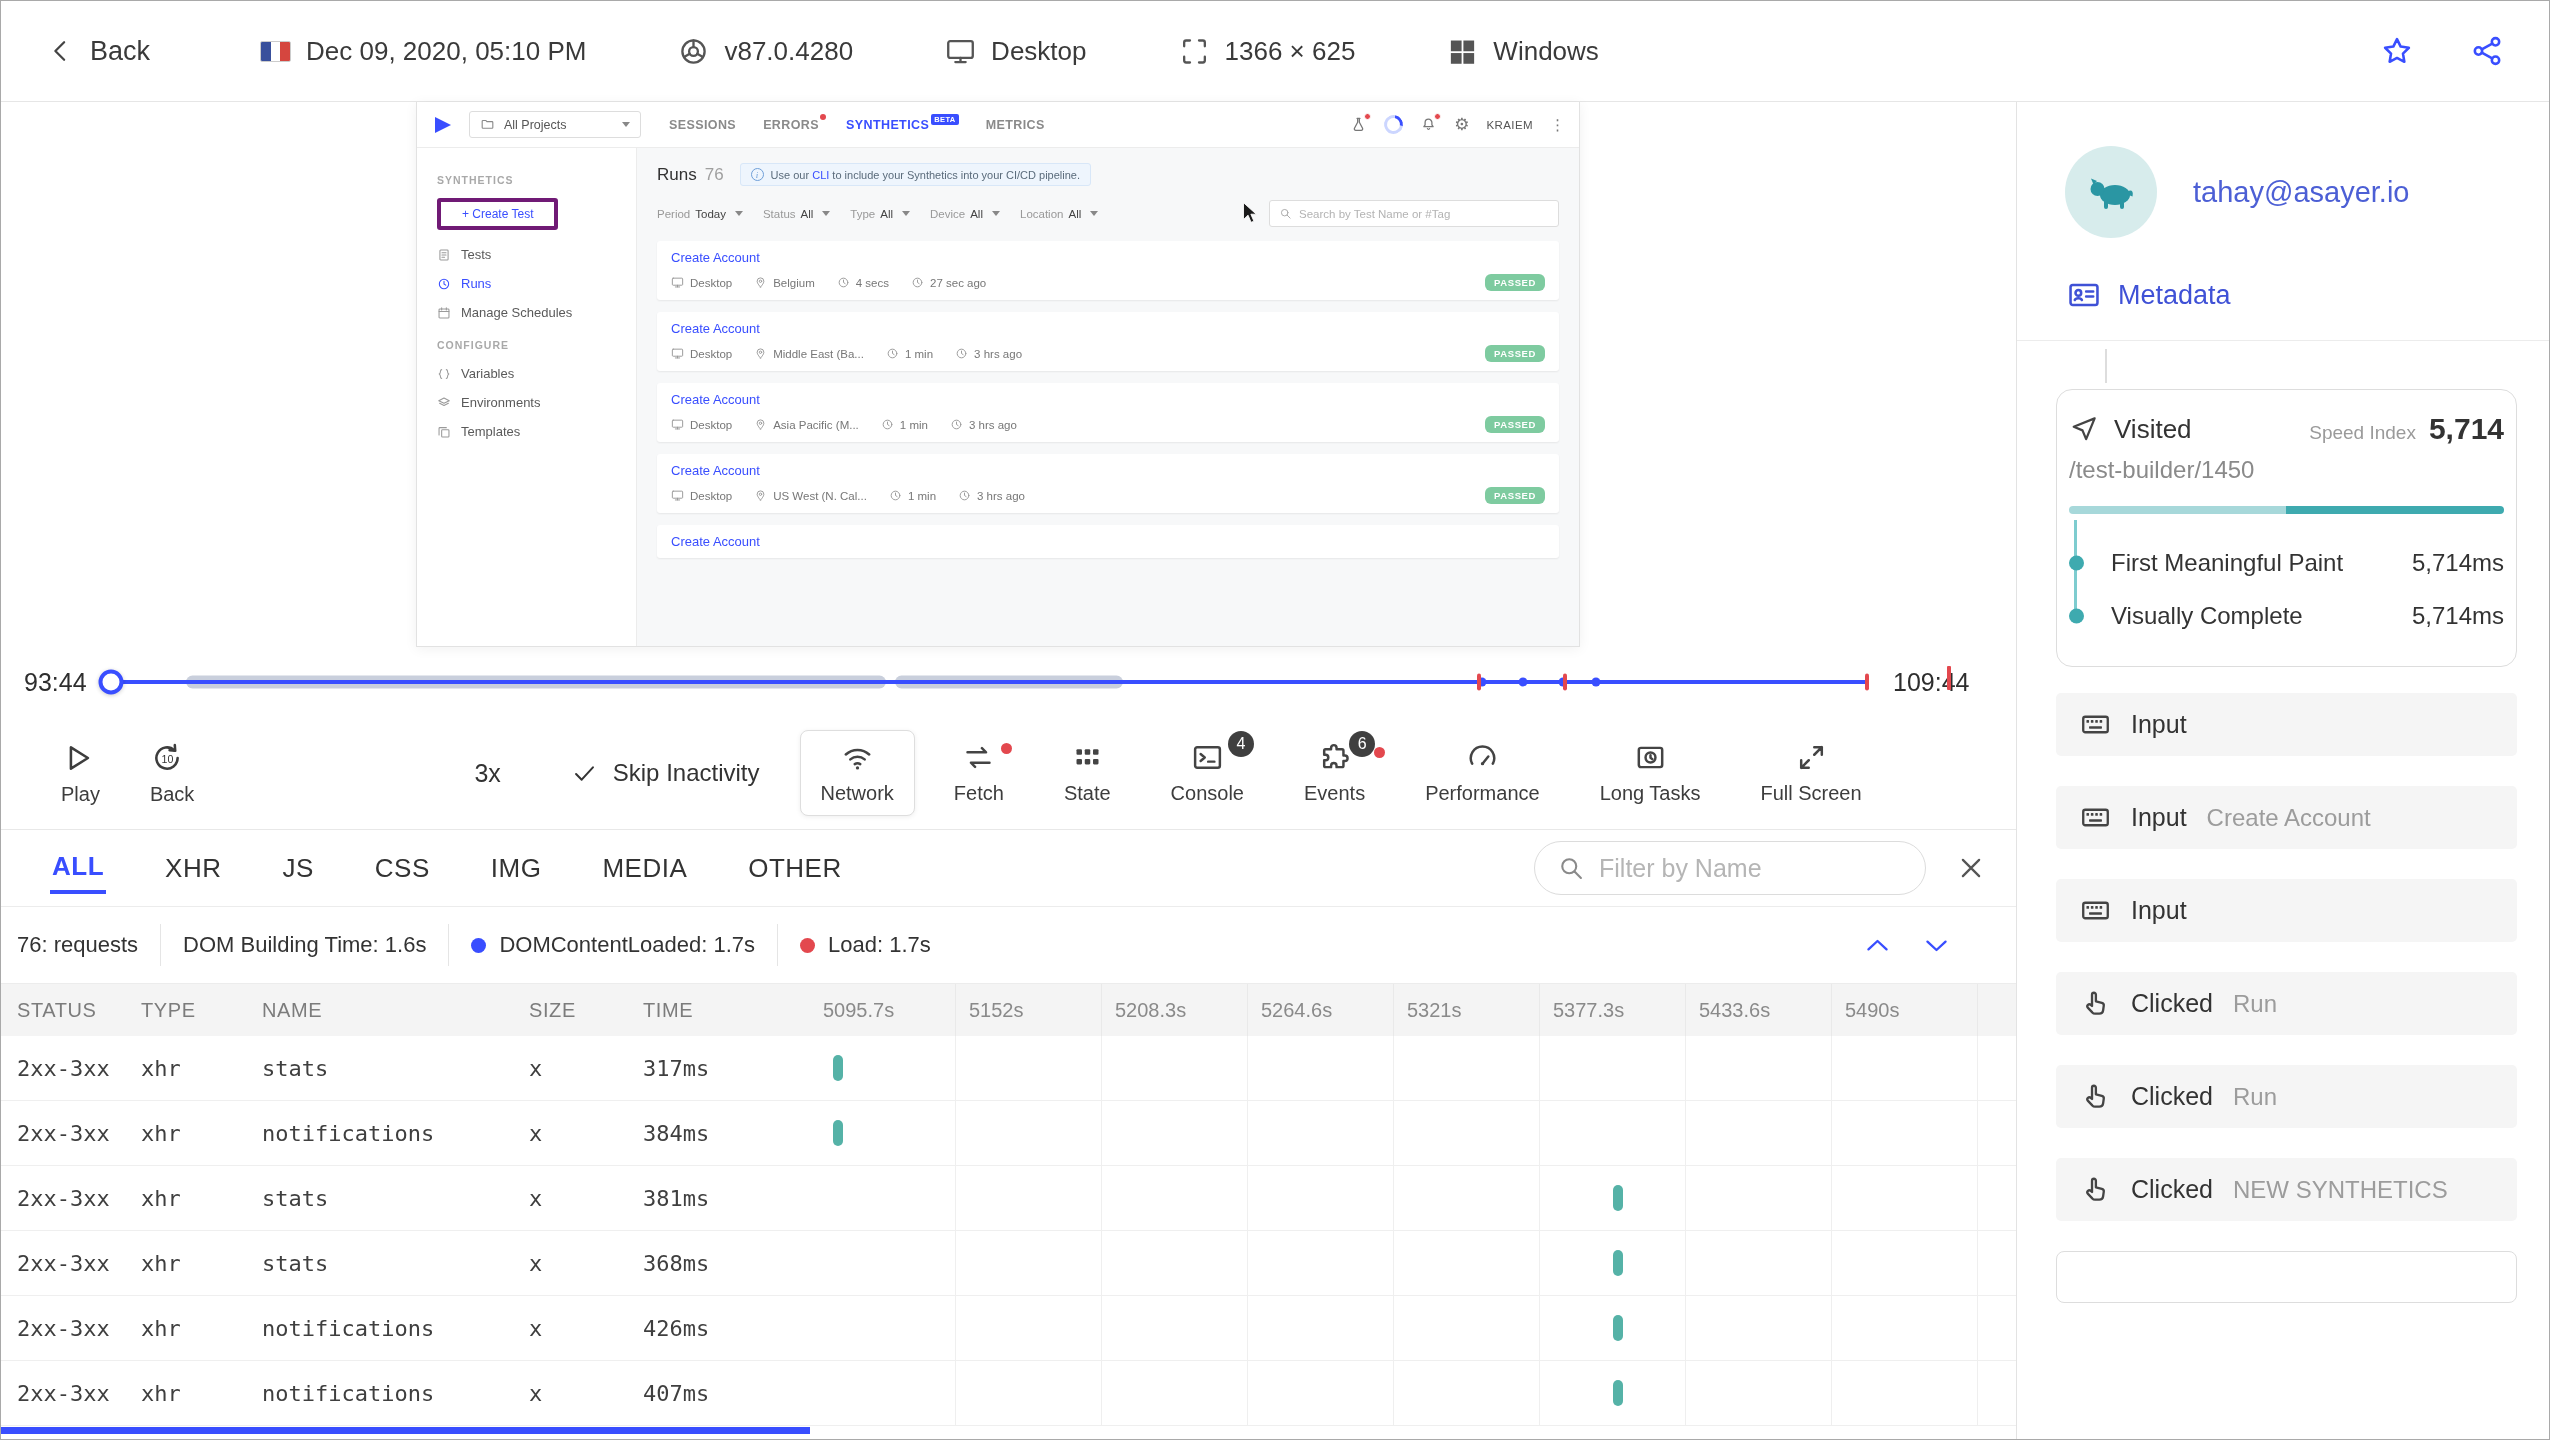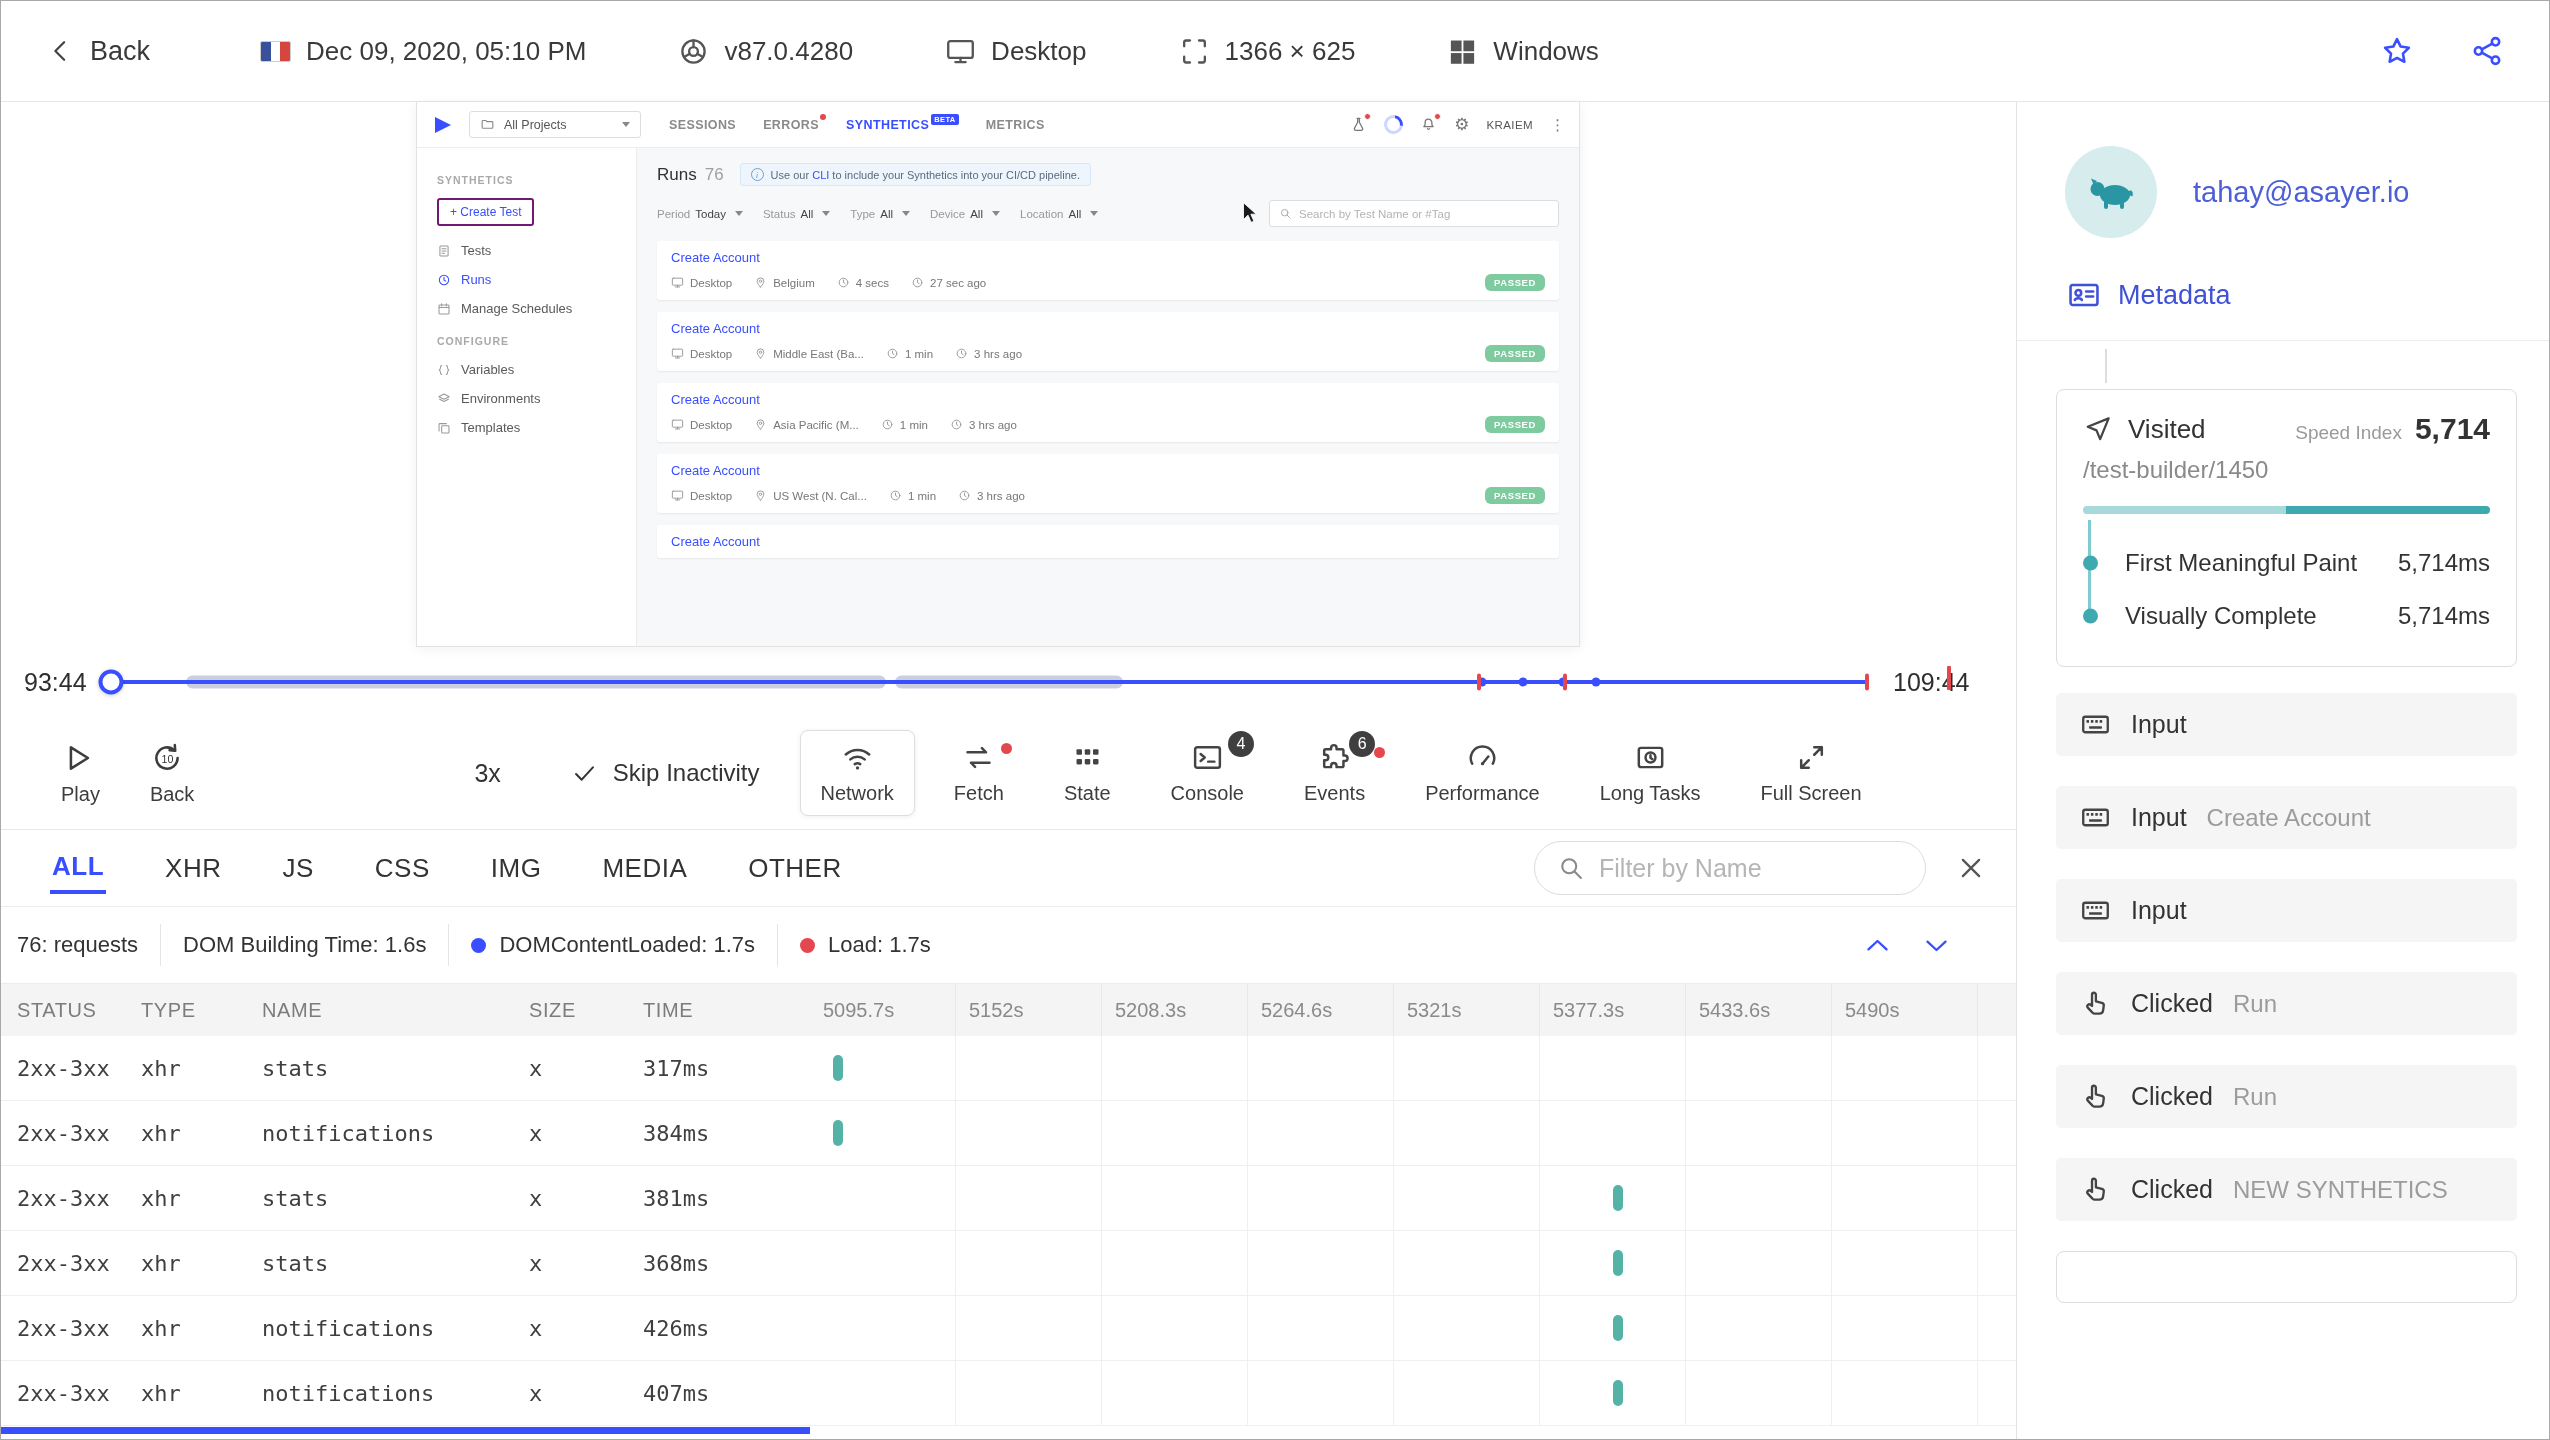--- a/index.html
+++ b/index.html
@@ -48,22 +48,22 @@
   .nav-ic .mic{width:17px;height:17px}
   .red-dot-s{position:absolute;top:-3px;right:-4px;width:7px;height:7px;border-radius:50%;background:#e3484e;border:1px solid #fff}
   .mini-spinner{width:19px;height:19px;border-radius:50%;border:3px solid #ccd6ff;border-top-color:#394eff;transform:rotate(55deg)}
   .gear-glyph{font-size:17px;color:#777;line-height:1}
   .app-user{font-size:11.5px;color:#555;letter-spacing:.4px}
   .kebab{font-size:15px;color:#777}
 
   .app-body{flex:1;display:flex;min-height:0}
   .app-sidebar{width:220px;flex:none;border-right:1px solid #ececec;padding-top:14px;font-size:13px;color:#5a5a5a;background:#fff}
   .section-label{font-size:10.5px;color:#a9a9a9;letter-spacing:1px;padding:0 20px;margin:12px 0 8px;font-weight:700}
-  .create-btn{margin:4px 20px 10px;border:2px solid #701a75;color:#394eff;font-size:12px;border-radius:3px;
-              padding:5px 11px;display:inline-block}
+  .create-btn{margin:4px 20px 10px;border:4px solid #701a75;color:#394eff;font-size:12px;border-radius:3px;
+              padding:5px 21px;display:inline-block}
   .side-item{display:flex;gap:10px;align-items:center;padding:7px 20px}
   .side-item .mic{width:14px;height:14px;color:#9a9a9a;flex:none}
   .side-item.active{color:#394eff}
   .side-item.active .mic{color:#394eff}
 
   .app-main{flex:1;background:#f7f8f9;padding:15px 20px;min-width:0;position:relative}
   .title-row{display:flex;align-items:center}
   .app-title{font-size:17px;color:#333;font-weight:500}
   .app-count{font-size:17px;color:#9f9f9f;margin-left:8px}
   .banner{margin-left:16px;background:#eef5fd;border:1px solid #d8e7f8;color:#5a6b7b;font-size:11px;
@@ -166,21 +166,21 @@
   .user-panel{flex:1;background:#fff;overflow:hidden;display:flex;flex-direction:column;min-height:0}
   .profile{display:flex;align-items:center;gap:36px;padding:44px 0 0 48px}
   .avatar{width:92px;height:92px;border-radius:50%;background:#d7ecec;display:flex;align-items:center;justify-content:center;flex:none}
   .avatar svg{width:60px;height:60px}
   .email{font-size:29px;color:#4c5fd5}
   .metadata-row{display:flex;align-items:center;gap:17px;padding:40px 0 0 50px;color:#3f51d6;font-size:27px;cursor:pointer}
   .metadata-row svg{width:34px;height:34px;color:#3f51d6}
   .events-title{font-size:28px;color:#2d2d2d;padding:44px 0 0 24px;font-weight:500}
   .divider{height:1px;background:#ececec;margin-top:28px;flex:none}
   .connector{width:2px;height:34px;background:#ddd;margin:8px 0 0 88px;flex:none}
-  .visited-card{margin:6px 32px 0 39px;border:1px solid #ddd;border-radius:8px;padding:22px 26px 24px;flex:none;background:#fff}
+  .visited-card{margin:6px 32px 0 39px;border:1px solid #ddd;border-radius:16px;padding:22px 12px 24px;flex:none;background:#fff}
   .vc-top{display:flex;align-items:center}
   .vc-visited{display:flex;align-items:center;gap:15px;font-size:26px;color:#333}
   .vc-visited svg{width:30px;height:30px;color:#444}
   .vc-right{margin-left:auto;display:flex;align-items:baseline;gap:13px}
   .si-label{font-size:19px;color:#9a9a9a}
   .si-value{font-size:30px;color:#333;font-weight:700}
   .vc-path{font-size:24px;color:#8a8a8a;margin-top:10px}
   .vc-bar{height:8px;border-radius:4px;margin-top:22px;background:linear-gradient(90deg,#a7d8da 0 50%,#3eaaaf 50% 100%)}
   .vc-metrics{margin-top:22px;position:relative;padding-left:42px}
   .vc-line{position:absolute;left:5px;top:-16px;bottom:24px;width:3px;background:#7ecccf}

